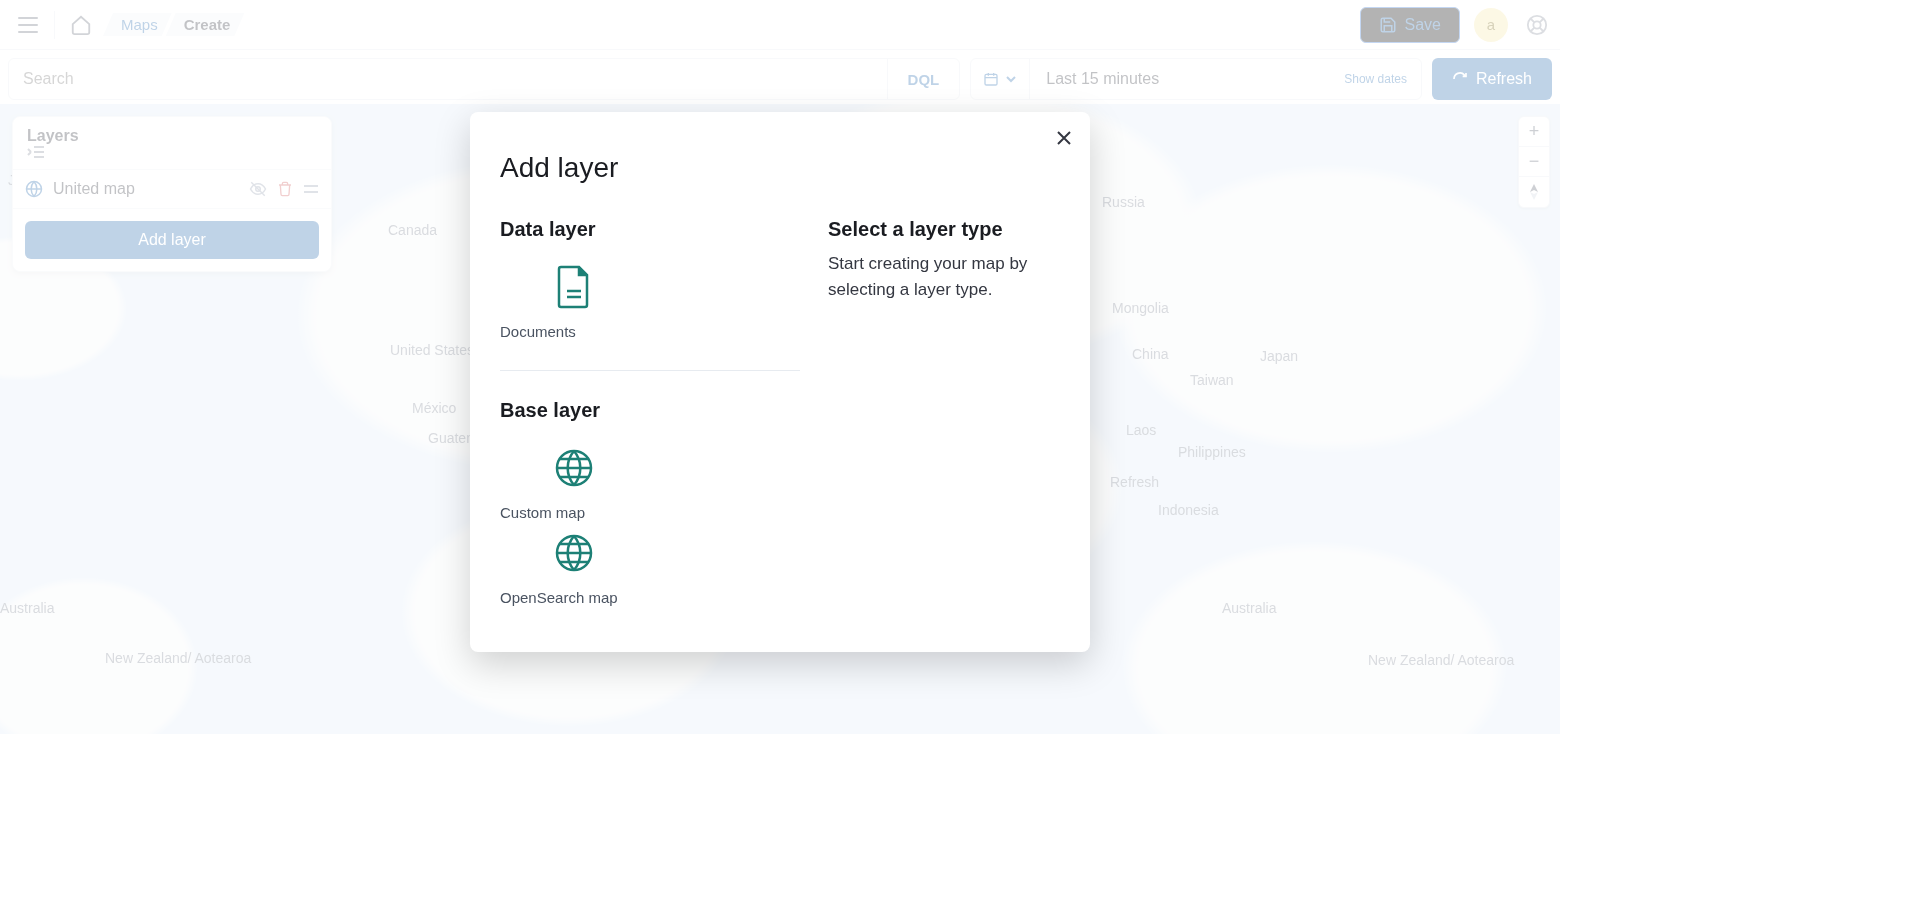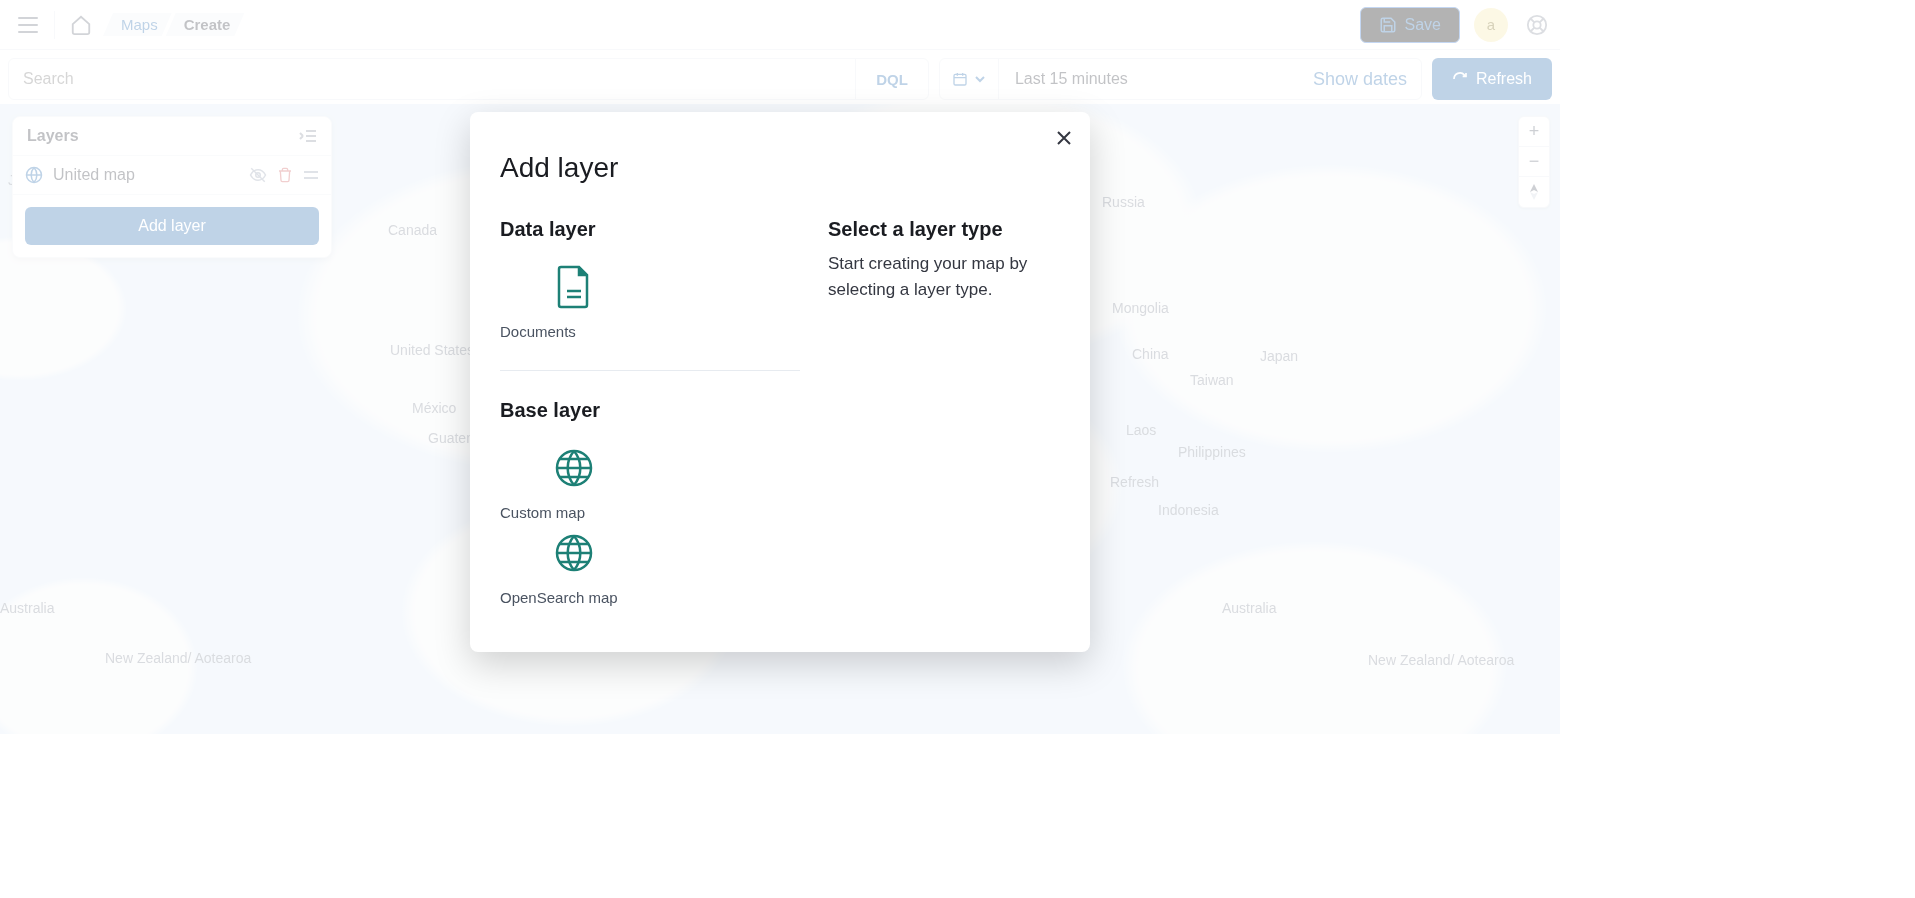--- a/index.html
+++ b/index.html
@@ -100,21 +100,21 @@
   .cal-btn{
     display:flex;align-items:center;gap:6px;
     padding:0 12px;height:100%;
     border-right:1px solid #e7ebf0;color:#2a6db0;font-size:14px;
   }
   .date-label{
     padding:0 16px; font-size:16px; color:#343741; font-weight:500;
     min-width:300px;
   }
   .show-dates{
-    color:#2a6db0;padding:0 14px;font-size:18px;
+    color:#2a6db0;padding:0 14px;font-size:12px;
   }
   .refresh-btn{
     background:#2a6db0;color:#fff;border:none;
     padding:0 20px;height:42px;border-radius:6px;
     display:flex;align-items:center;gap:8px;
     font-size:16px;font-weight:500;
   }
 
   
   .map-wrap {
@@ -140,23 +140,24 @@
   }
 
   
   .layers-panel{
     position:absolute; top:12px; left:12px; width:320px;
     background:#fff; border-radius:8px;
     box-shadow: 0 2px 6px rgba(0,0,0,0.08);
     border:1px solid #eef1f5;
   }
   .layers-header{
-    display:flex;align-items:center;justify-content:space-between;
+    display:flex;justify-content:space-between;
     padding: 10px 14px;
     border-bottom:1px solid #eef1f5;
+    flex-direction:column;
   }
   .layers-title{ font-size:16px; font-weight:600; color:#343741; }
   .collapse-icon{ color:#8a919e; }
   .layer-item{
     display:flex;align-items:center; gap:10px;
     padding: 10px 12px;
     border-bottom:1px solid #eef1f5;
   }
   .layer-item .globe-icon{ color:#2a6db0; }
   .layer-name{ flex:1; font-size:16px; color:#343741; }

